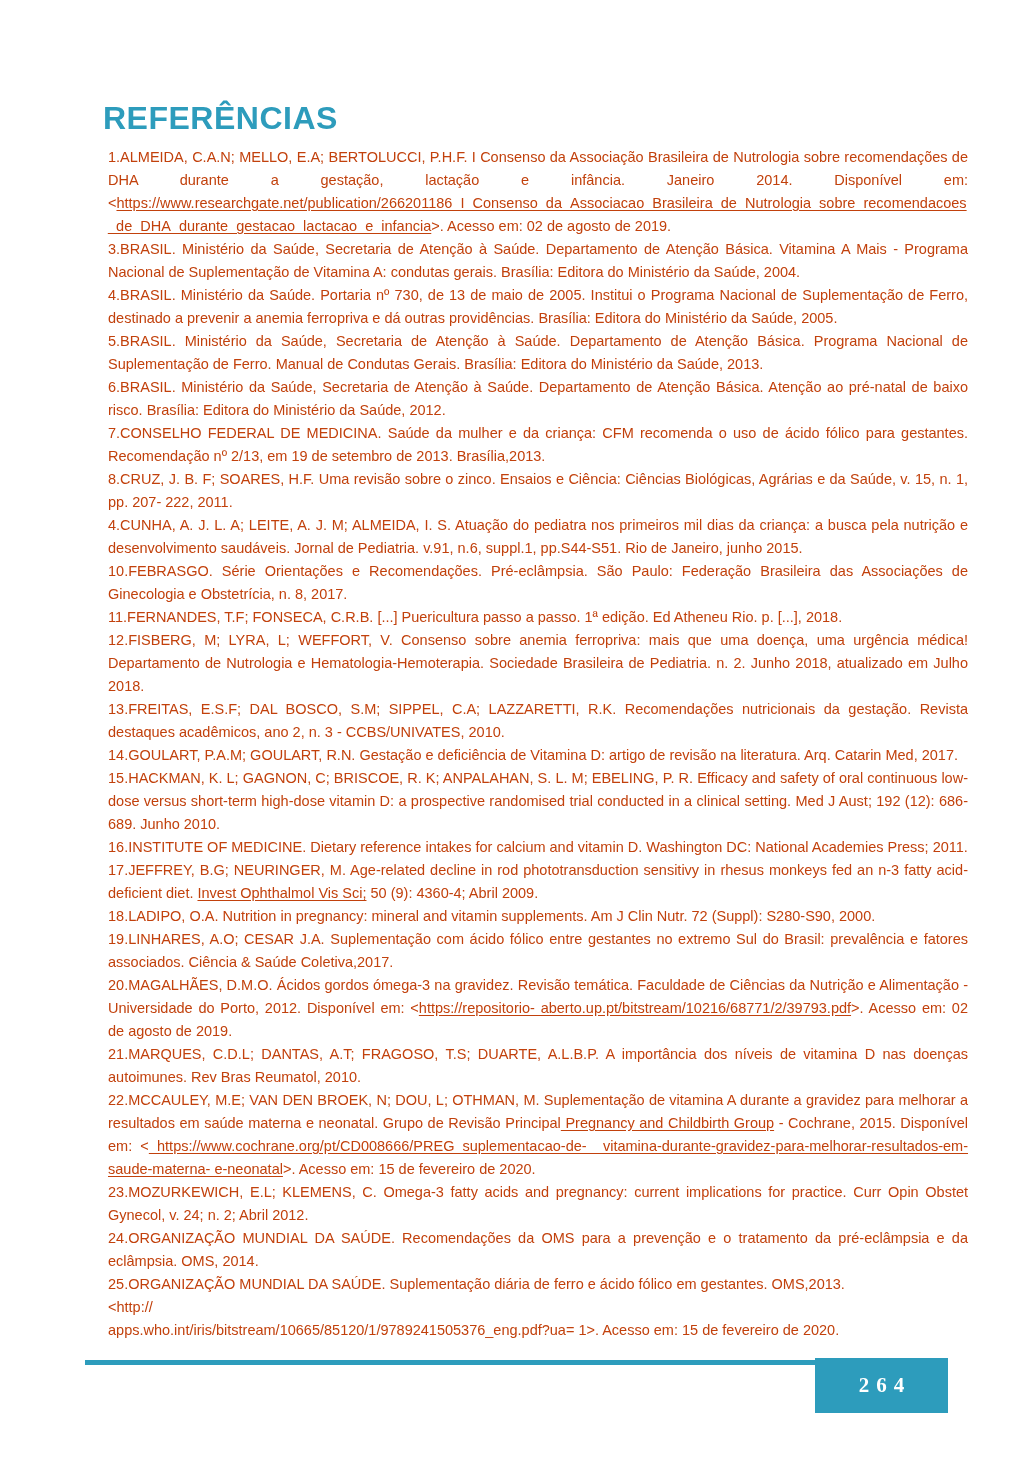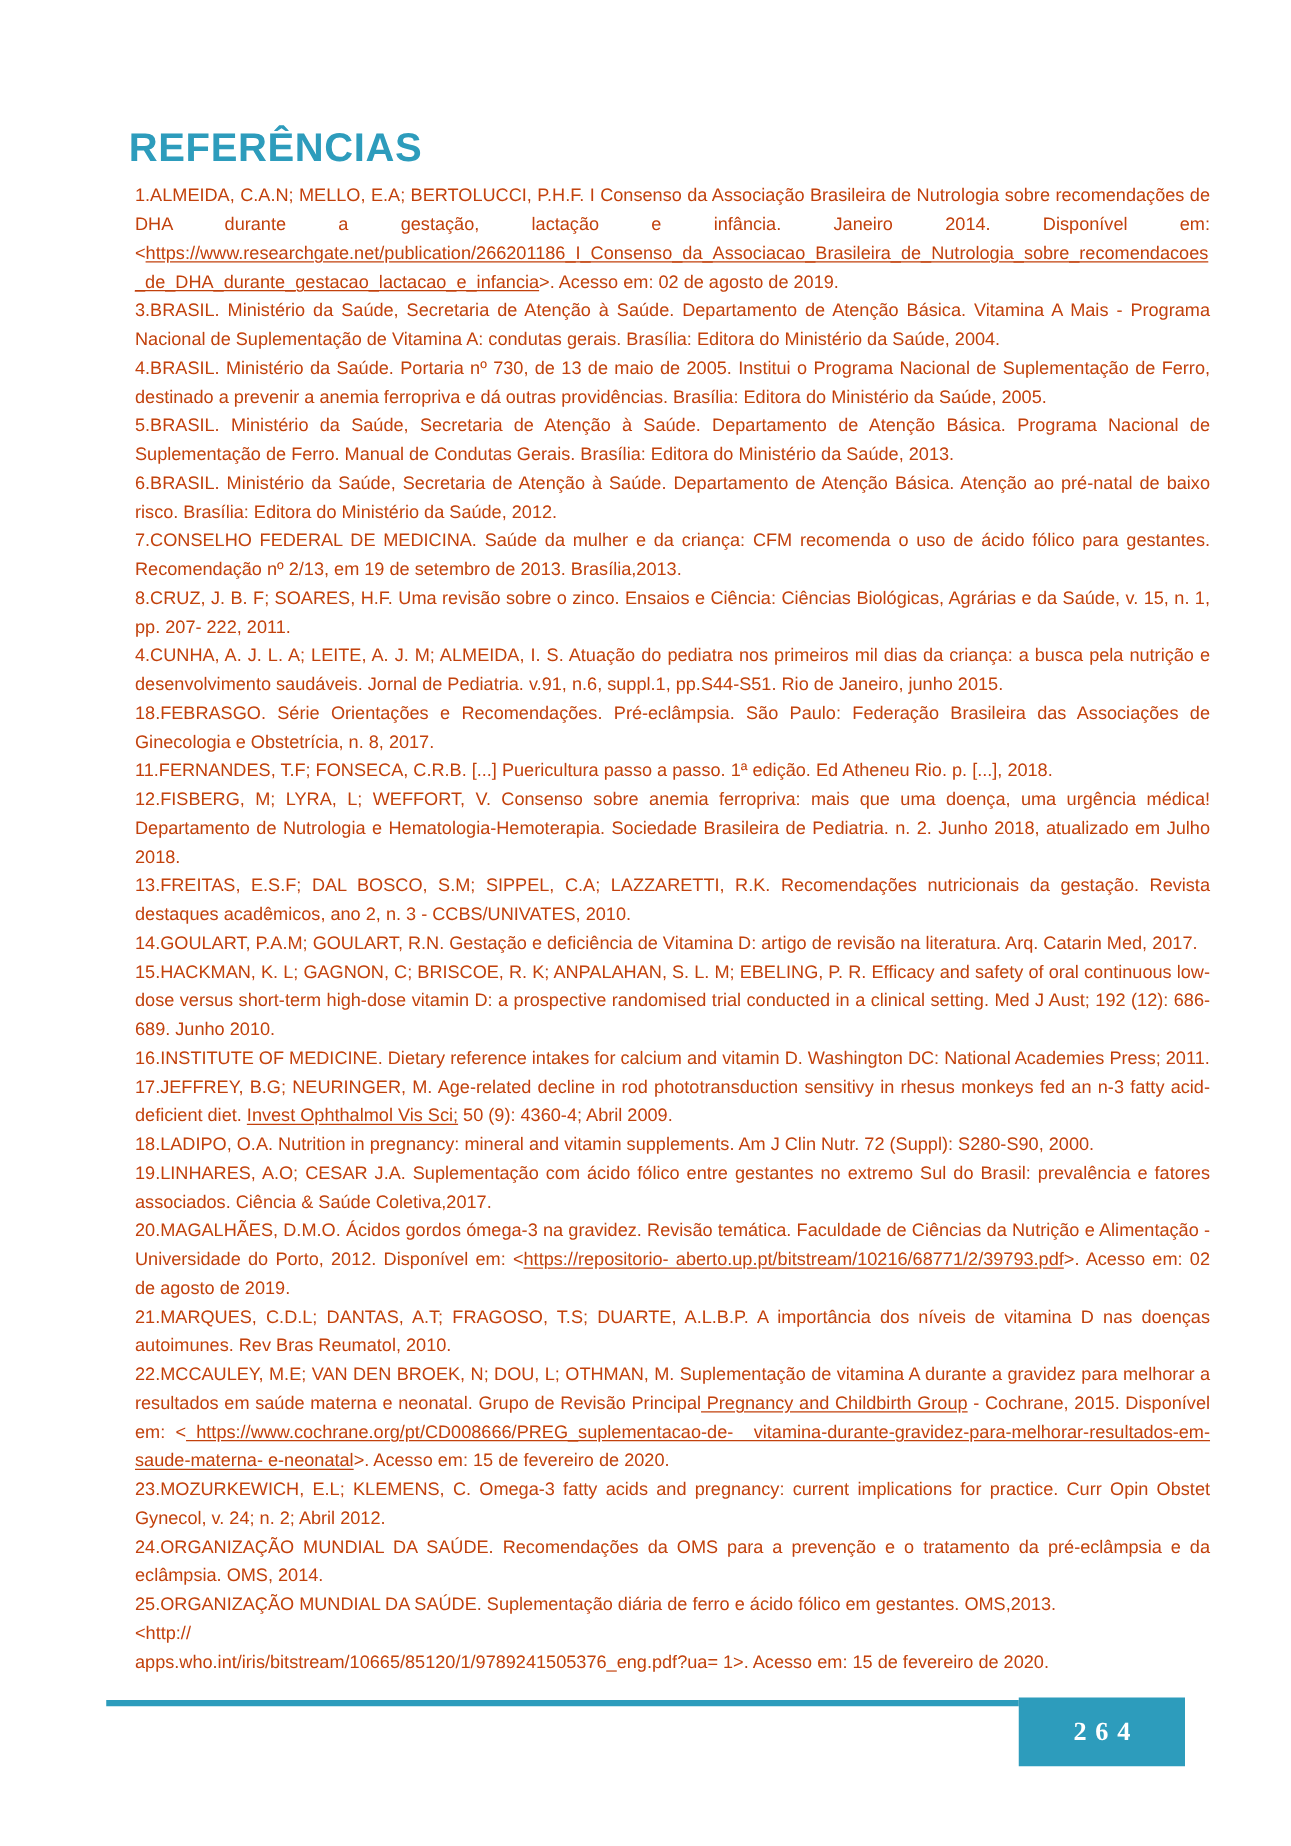--- a/index.html
+++ b/index.html
@@ -51,21 +51,21 @@
 
   <div class="refs">
       <p><span>1.ALMEIDA, C.A.N; MELLO, E.A; BERTOLUCCI, P.H.F. I Consenso da Associação Brasileira de Nutrologia sobre recomendações de DHA durante a gestação, lactação e infância. Janeiro 2014. Disponível em: &lt;</span><span class="u">https://www.researchgate.net/publication/266201186_I_Consenso_da_Associacao_Brasileira_de_Nutrologia_sobre_recomendacoes_de_DHA_durante_gestacao_lactacao_e_infancia</span><span>&gt;. Acesso em: 02 de agosto de 2019.</span></p>
       <p><span>3.BRASIL. Ministério da Saúde, Secretaria de Atenção à Saúde. Departamento de Atenção Básica. Vitamina A Mais - Programa Nacional de Suplementação de Vitamina A: condutas gerais. Brasília: Editora do Ministério da Saúde, 2004.</span></p>
       <p><span>4.BRASIL. Ministério da Saúde. Portaria nº 730, de 13 de maio de 2005. Institui o Programa Nacional de Suplementação de Ferro, destinado a prevenir a anemia ferropriva e dá outras providências. Brasília: Editora do Ministério da Saúde, 2005.</span></p>
       <p><span>5.BRASIL. Ministério da Saúde, Secretaria de Atenção à Saúde. Departamento de Atenção Básica. Programa Nacional de Suplementação de Ferro. Manual de Condutas Gerais. Brasília: Editora do Ministério da Saúde, 2013.</span></p>
       <p><span>6.BRASIL. Ministério da Saúde, Secretaria de Atenção à Saúde. Departamento de Atenção Básica. Atenção ao pré-natal de baixo risco. Brasília: Editora do Ministério da Saúde, 2012.</span></p>
       <p><span>7.CONSELHO FEDERAL DE MEDICINA. Saúde da mulher e da criança: CFM recomenda o uso de ácido fólico para gestantes. Recomendação nº 2/13, em 19 de setembro de 2013. Brasília,2013.</span></p>
       <p><span>8.CRUZ, J. B. F; SOARES, H.F. Uma revisão sobre o zinco. Ensaios e Ciência: Ciências Biológicas, Agrárias e da Saúde, v. 15, n. 1, pp. 207- 222, 2011.</span></p>
       <p><span>4.CUNHA, A. J. L. A; LEITE, A. J. M; ALMEIDA, I. S. Atuação do pediatra nos primeiros mil dias da criança: a busca pela nutrição e desenvolvimento saudáveis. Jornal de Pediatria. v.91, n.6, suppl.1, pp.S44-S51. Rio de Janeiro, junho 2015.</span></p>
-      <p><span>18.FEBRASGO. Série Orientações e Recomendações. Pré-eclâmpsia. São Paulo: Federação Brasileira das Associações de Ginecologia e Obstetrícia, n. 8, 2017.</span></p>
+      <p><span>10.FEBRASGO. Série Orientações e Recomendações. Pré-eclâmpsia. São Paulo: Federação Brasileira das Associações de Ginecologia e Obstetrícia, n. 8, 2017.</span></p>
       <p><span>11.FERNANDES, T.F; FONSECA, C.R.B. [...] Puericultura passo a passo. 1ª edição. Ed Atheneu Rio. p. [...], 2018.</span></p>
       <p><span>12.FISBERG, M; LYRA, L; WEFFORT, V. Consenso sobre anemia ferropriva: mais que uma doença, uma urgência médica! Departamento de Nutrologia e Hematologia-Hemoterapia. Sociedade Brasileira de Pediatria. n. 2. Junho 2018, atualizado em Julho 2018.</span></p>
       <p><span>13.FREITAS, E.S.F; DAL BOSCO, S.M; SIPPEL, C.A; LAZZARETTI, R.K. Recomendações nutricionais da gestação. Revista destaques acadêmicos, ano 2, n. 3 - CCBS/UNIVATES, 2010.</span></p>
       <p><span>14.GOULART, P.A.M; GOULART, R.N. Gestação e deficiência de Vitamina D: artigo de revisão na literatura. Arq. Catarin Med, 2017.</span></p>
       <p><span>15.HACKMAN, K. L; GAGNON, C; BRISCOE, R. K; ANPALAHAN, S. L. M; EBELING, P. R. Efficacy and safety of oral continuous low-dose versus short-term high-dose vitamin D: a prospective randomised trial conducted in a clinical setting. Med J Aust; 192 (12): 686-689. Junho 2010.</span></p>
       <p><span>16.INSTITUTE OF MEDICINE. Dietary reference intakes for calcium and vitamin D. Washington DC: National Academies Press; 2011.</span></p>
       <p><span>17.JEFFREY, B.G; NEURINGER, M. Age-related decline in rod phototransduction sensitivy in rhesus monkeys fed an n-3 fatty acid-deficient diet. </span><span class="u">Invest Ophthalmol Vis Sci;</span><span> 50 (9): 4360-4; Abril 2009.</span></p>
       <p><span>18.LADIPO, O.A. Nutrition in pregnancy: mineral and vitamin supplements. Am J Clin Nutr. 72 (Suppl): S280-S90, 2000.</span></p>
       <p><span>19.LINHARES, A.O; CESAR J.A. Suplementação com ácido fólico entre gestantes no extremo Sul do Brasil: prevalência e fatores associados. Ciência &amp; Saúde Coletiva,2017.</span></p>
       <p><span>20.MAGALHÃES, D.M.O. Ácidos gordos ómega-3 na gravidez. Revisão temática. Faculdade de Ciências da Nutrição e Alimentação - Universidade do Porto, 2012. Disponível em: &lt;</span><span class="u">https://repositorio- aberto.up.pt/bitstream/10216/68771/2/39793.pdf</span><span>&gt;. Acesso em: 02 de agosto de 2019.</span></p>

